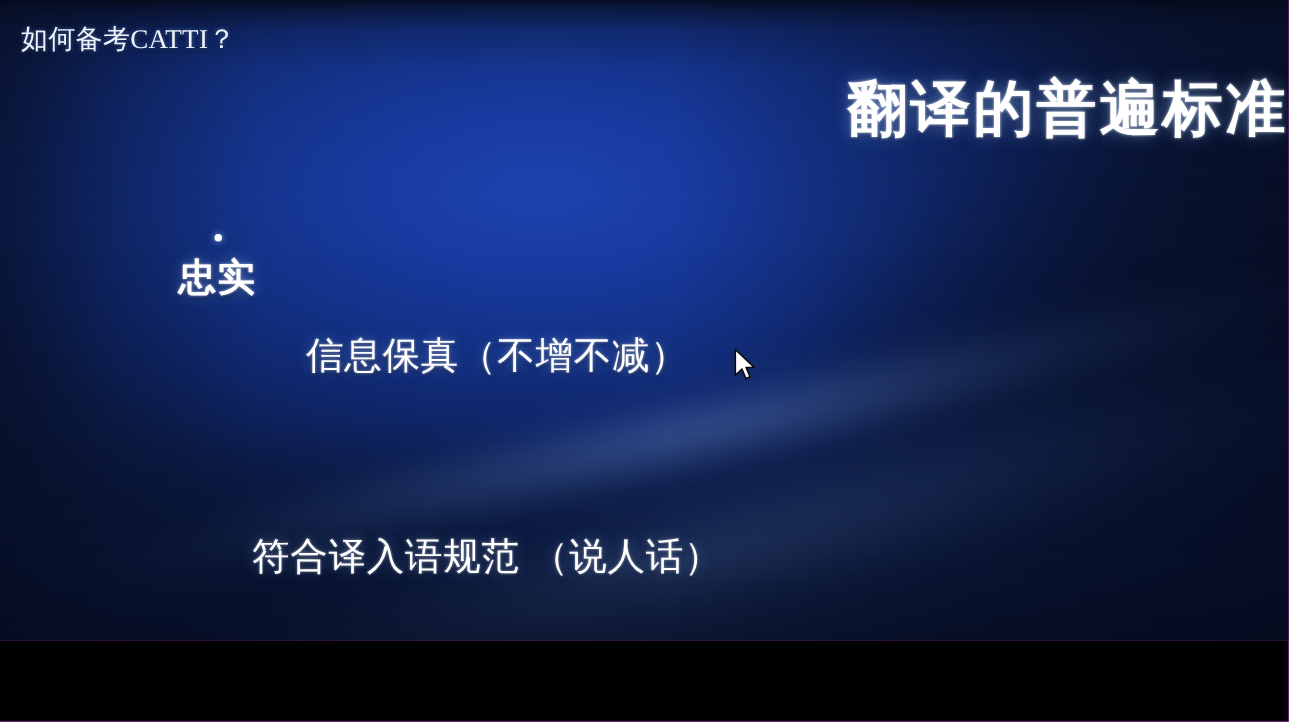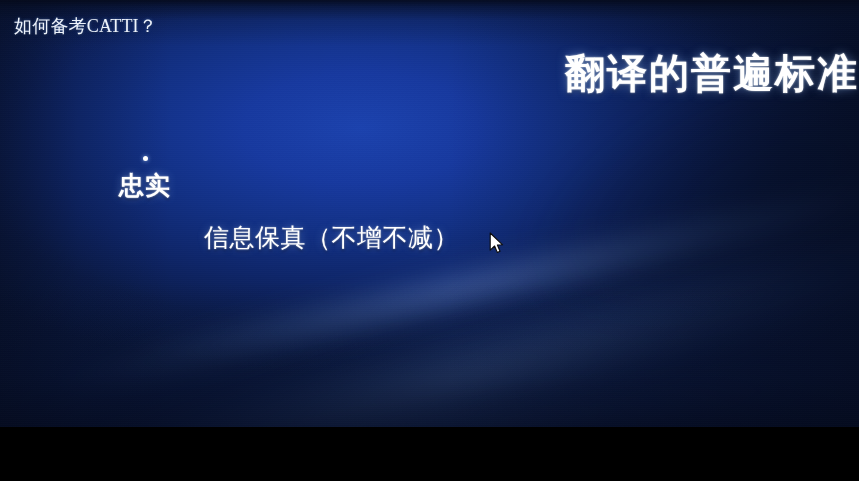--- a/index.html
+++ b/index.html
@@ -241,20 +241,21 @@
     <div id="slide-title">翻译的普遍标准</div>
 
     <div class="bullet-row" id="bullet-row-1">
       <span class="bullet-dot"></span>
       <span class="bullet-text">忠实</span>
     </div>
 
     <div class="sub-text" id="sub-text-1">信息保真（不增不减）</div>
 
 
+    <div class="sub-text" id="sub-text-2">符合译入语规范 （说人话）</div>
 
   </div>
 
   <svg id="mouse-cursor" viewBox="0 0 16 24">
     <path d="M1.2 1.0 L1.2 18.2 L5.6 14.0 L8.3 20.4 L11.0 19.2 L8.4 13.0 L13.6 12.8 Z" fill="#ffffff" stroke="#0b0b0b" stroke-width="1.1" stroke-linejoin="round"></path>
   </svg>
 
 </div>
 
 </body></html>

